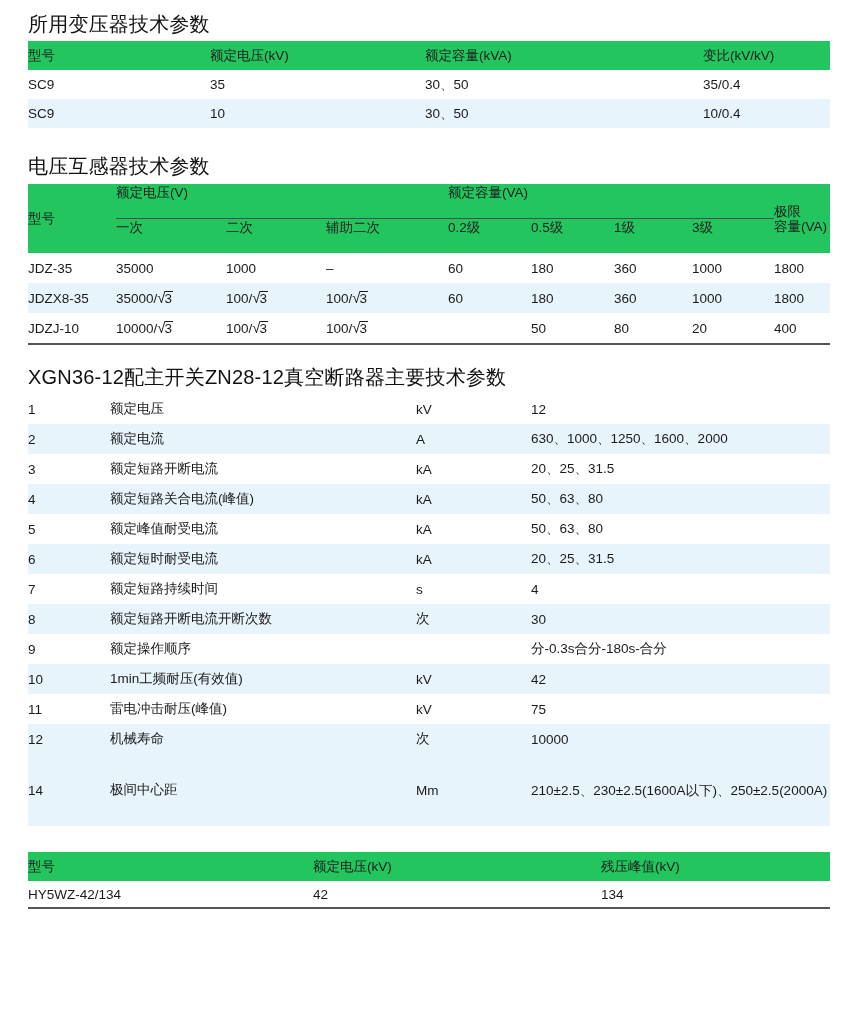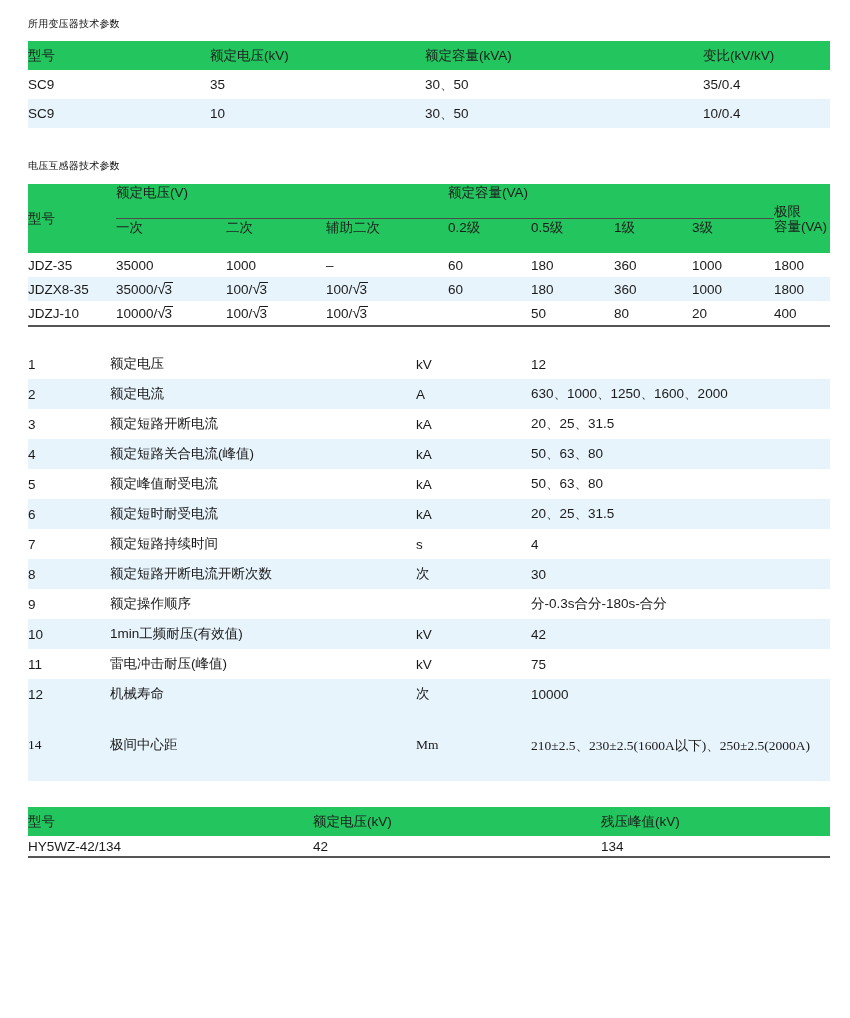--- a/index.html
+++ b/index.html
@@ -16,21 +16,21 @@
   .page {
     position: relative;
     width: 850px;
     height: 1018px;
     padding: 14px 20px 0 28px;
     background: #ffffff;
   }
 
   
   .sect-title {
-    font-size: 10px;
+    font-size: 20px;
     line-height: 20px;
     color: #111111;
     letter-spacing: 0.2px;
     margin: 0 0 7px 0;
     white-space: nowrap;
   }
 
   
   .tbl {
     width: 802px;
@@ -59,21 +59,21 @@
   .t1 .c2 { width: 278px; }
   .t1 .c3 { width: 127px; }
 
   .gap-a { height: 28px; }
   .gap-b { height: 22px; }
   .gap-c { height: 26px; }
 
   
   .t2 { border-top: 1px solid #ffffff; }
   .t2 .hdr-row td { height: 26px; vertical-align: bottom; padding-bottom: 16px; }
-  .t2 .row td { height: 24px; }
+  .t2 .row td { height: 30px; }
   .t2 .m0 { width: 88px; }
   .t2 .m1 { width: 110px; }
   .t2 .m2 { width: 100px; }
   .t2 .m3 { width: 122px; }
   .t2 .m4 { width: 83px; }
   .t2 .m5 { width: 83px; }
   .t2 .m6 { width: 78px; }
   .t2 .m7 { width: 82px; }
   .t2 .m8 { width: 56px; }
   .ul-grp {
@@ -106,28 +106,28 @@
     line-height: 1.05;
   }
   .radical { font-size: 15px; }
 
   
   .t3 .k0 { width: 82px; }
   .t3 .k1 { width: 306px; }
   .t3 .k2 { width: 115px; }
   .t3 .k3 { width: 299px; }
   .t3 .row td { height: 30px; }
-  .t3 .row.tall td { height: 72px; vertical-align: middle; font-family: Liberation Serif, serif; }
+  .t3 .row.tall td { height: 72px; vertical-align: middle; }
   .two-line { white-space: normal; line-height: 21px; }
 
   
   .t4 .a0 { width: 285px; }
   .t4 .a1 { width: 288px; }
   .t4 .a2 { width: 229px; }
-  .t4 .row td { height: 20px; }
+  .t4 .row td { height: 26px; }
   .t4-bottom {
     width: 802px;
     height: 2px;
     background: #555555;
   }
 </style>
 </head>
 <body>
 
 <div class="page">
@@ -233,20 +233,21 @@
         <td>80</td>
         <td>20</td>
         <td>400</td>
       </tr>
     </tbody>
   </table>
   <div class="t2-bottom"></div>
 
   <div class="gap-b"></div>
 
+  <div class="sect-title">XGN36-12配主开关ZN28-12真空断路器主要技术参数</div>
 
   <table class="tbl t3">
     <colgroup>
         <col class="k0">
         <col class="k1">
         <col class="k2">
         <col class="k3">
       </colgroup>
     <tbody id="t3-body">
     <tr class="row row-plain">

